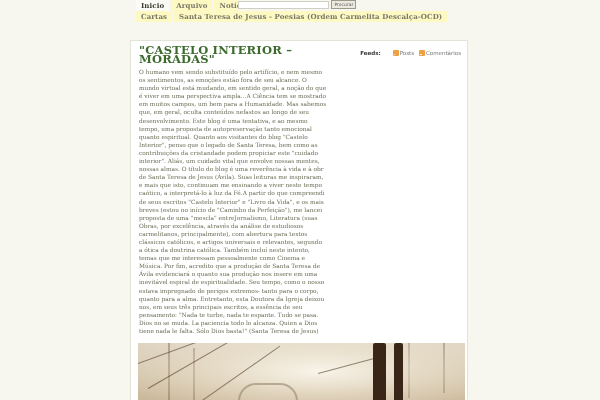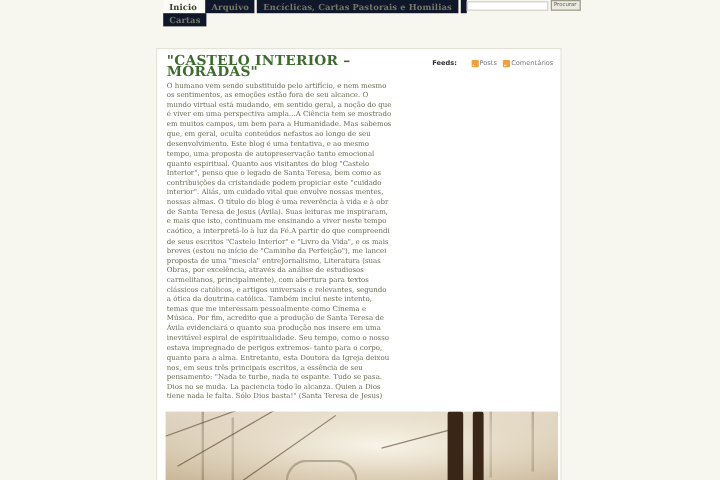--- a/index.html
+++ b/index.html
@@ -15,21 +15,21 @@
       left: 136px;
       top: 0;
       width: 330px;
     }
     .nav-row { display: flex; height: 11px; margin-bottom: 0; }
     .tab {
       font-family: "DejaVu Serif", serif;
       font-size: 7px;
       font-weight: bold;
       color: #787868;
-      background: #0f172a;
+      background: #fef9c3;
       padding: 1px 5px 0 5px;
       margin-right: 2px;
       height: 11px;
       line-height: 10px;
       white-space: nowrap;
       letter-spacing: 0.1px;
     }
     .tab.active { background: #fbfbf6; color: #3d3d30; }
     .tab.noticias { width: 24px; overflow: hidden; padding-right: 0; margin-right: 0; }
     #search-input {
@@ -125,27 +125,27 @@
       border: 2px solid rgba(150,135,110,0.6); border-bottom: none; border-radius: 30px 30px 0 0; }
     .thin-tree { position: absolute; background: rgba(120,95,70,0.55); }
   </style>
 </head>
 <body>
 
 <div id="nav">
   <div class="nav-row">
     <div class="tab active">Inicio</div>
     <div class="tab">Arquivo</div>
-    <div class="tab">Encíclicas, Cartas Pastorais e Homilias</div>
     <div class="tab noticias">Notícias</div>
     <input id="search-input" type="text" value="" style="">
     <button id="search-button">Procurar</button>
   </div>
   <div class="nav-row">
     <div class="tab">Cartas</div>
+    <div class="tab">Santa Teresa de Jesus - Poesias (Ordem Carmelita Descalça-OCD)</div>
   </div>
 </div>
 
 <div id="container">
   <div id="post-title">
     <div>"CASTELO INTERIOR –</div>
     <div>MORADAS"</div>
   </div>
 
   <div id="feeds">

